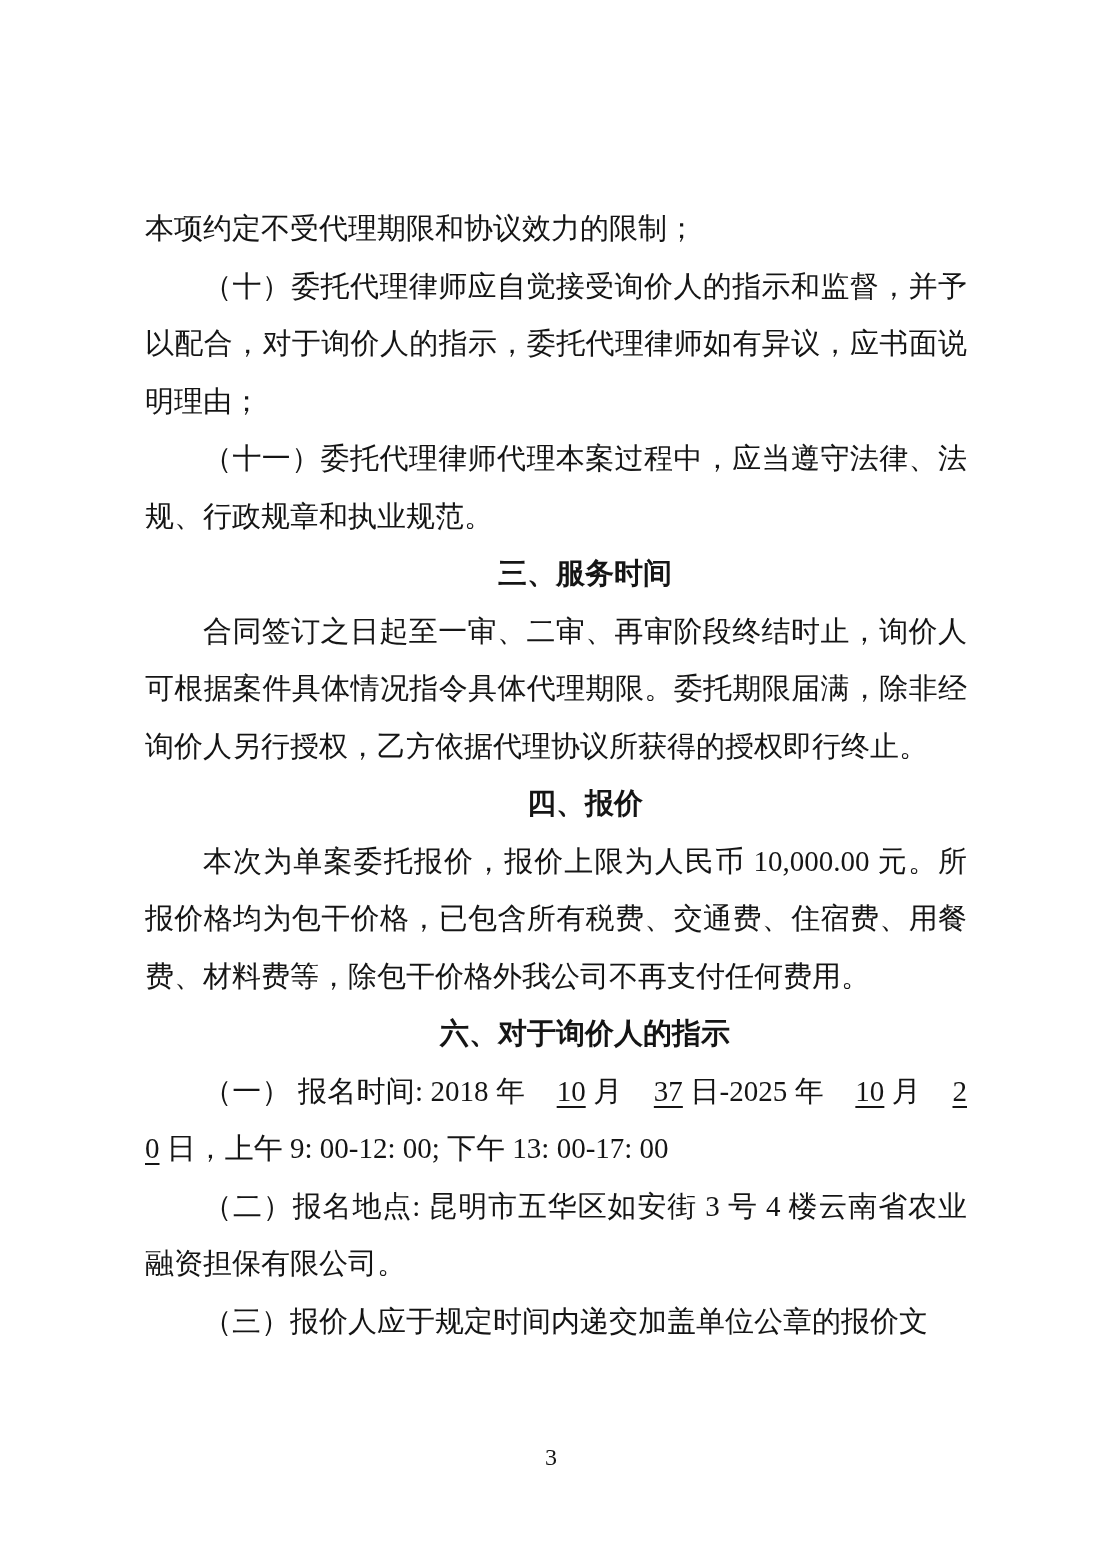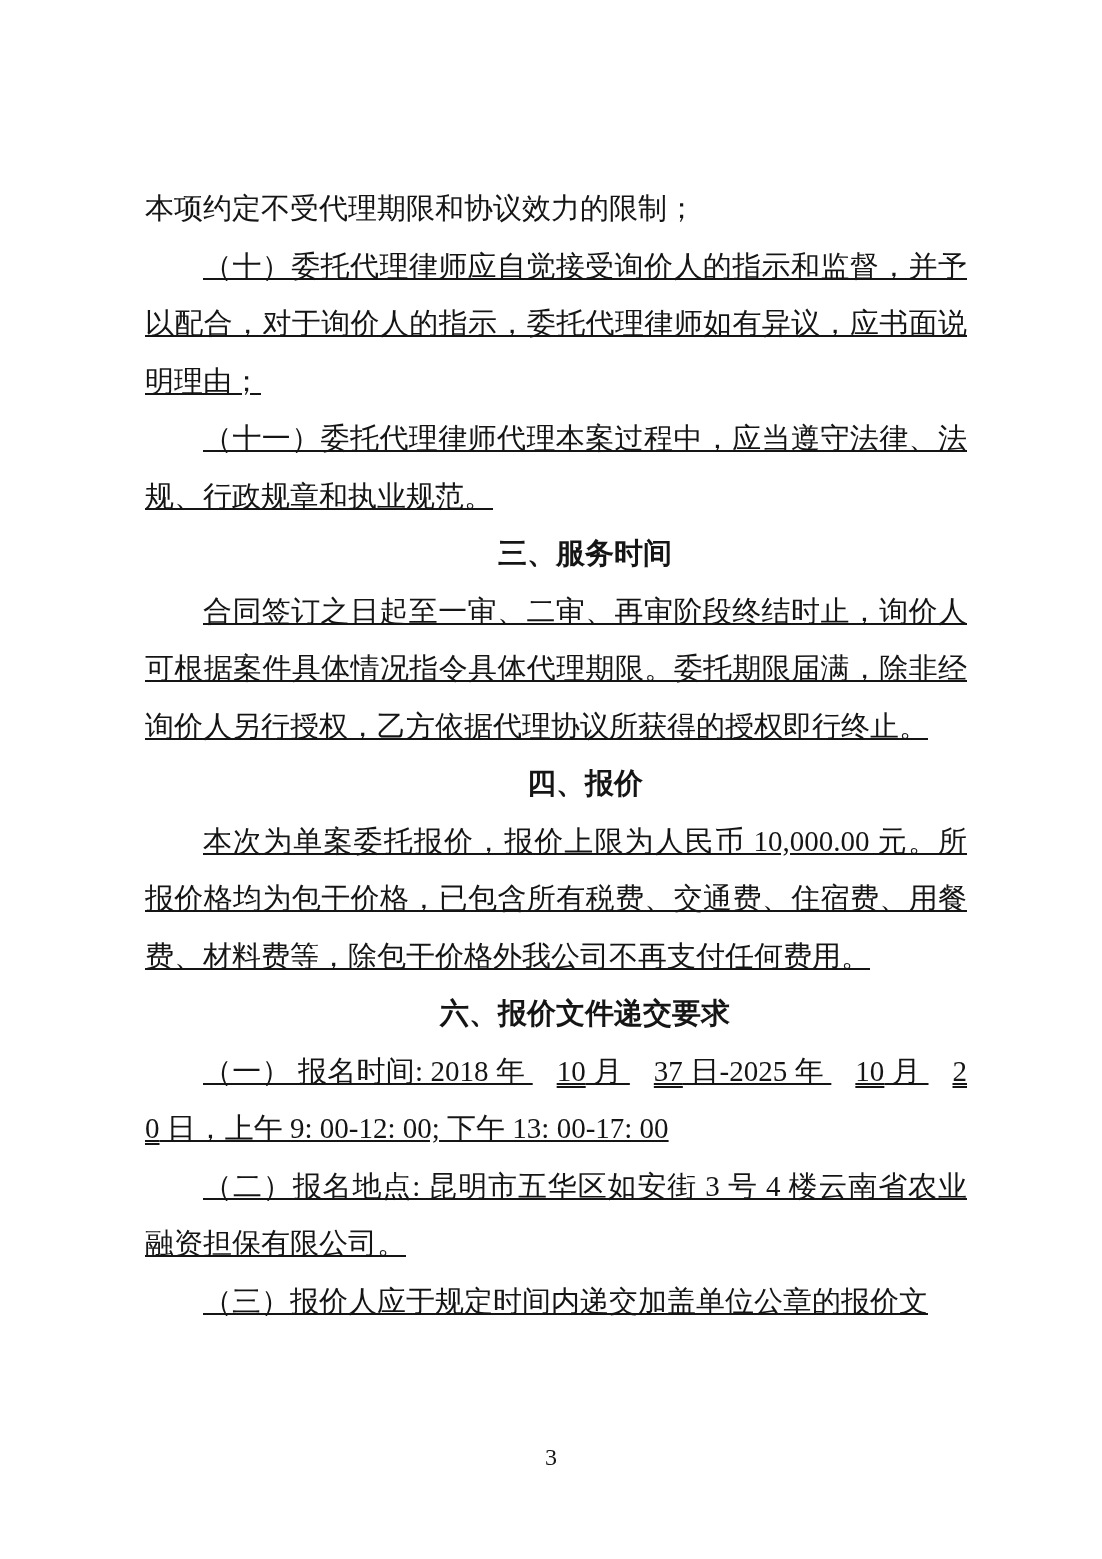--- a/index.html
+++ b/index.html
@@ -12,34 +12,33 @@
     width: 1102px;
     height: 1559px;
     background: #ffffff;
     overflow: hidden;
     color: #151515;
     font-family: "Liberation Serif", "DejaVu Serif", serif;
   }
   .content {
     position: absolute;
     left: 145px;
-    top: 180px;
+    top: 200px;
     width: 822px;
     font-size: 29px;
     line-height: 57.5px;
     text-align: justify;
     text-justify: inter-ideograph;
   }
   .para {
     margin: 0;
     word-break: break-all;
   }
   .indent {
     text-indent: 58px;
-    text-decoration: underline;
   }
   .heading {
     margin: 0;
     font-size: 29px;
     line-height: 57.5px;
     font-weight: bold;
     font-family: "DejaVu Sans", "Liberation Sans", sans-serif;
     text-indent: 58px;
     text-align: center;
   }
@@ -73,21 +72,21 @@
     <p class="para indent">（十一）委托代理律师代理本案过程中，应当遵守法律、法规、行政规章和执业规范。</p>
 
     <h2 class="heading">三、服务时间</h2>
 
     <p class="para indent">合同签订之日起至一审、二审、再审阶段终结时止，询价人可根据案件具体情况指令具体代理期限。委托期限届满，除非经询价人另行授权，乙方依据代理协议所获得的授权即行终止。</p>
 
     <h2 class="heading">四、报价</h2>
 
     <p class="para indent">本次为单案委托报价，报价上限为人民币 10,000.00 元。所报价格均为包干价格，已包含所有税费、交通费、住宿费、用餐费、材料费等，除包干价格外我公司不再支付任何费用。</p>
 
-    <h2 class="heading">六、报价文件递交要求</h2>
+    <h2 class="heading">六、对于询价人的指示</h2>
 
     <p class="para indent"><span>（一） 报名时间: 2018 年 </span><span class="u">10</span><span> 月 </span><span class="u">37</span><span> 日-2025 年 </span><span class="u">10</span><span> 月 </span><span class="u">20</span><span> 日，上午 9: 00-12: 00; 下午 13: 00-17: 00</span></p>
 
     <p class="para indent">（二）报名地点: 昆明市五华区如安街 3 号 4 楼云南省农业融资担保有限公司。</p>
 
     <p class="para indent">（三）报价人应于规定时间内递交加盖单位公章的报价文</p>
 
   </div>
 
   <div class="footer">3</div>

